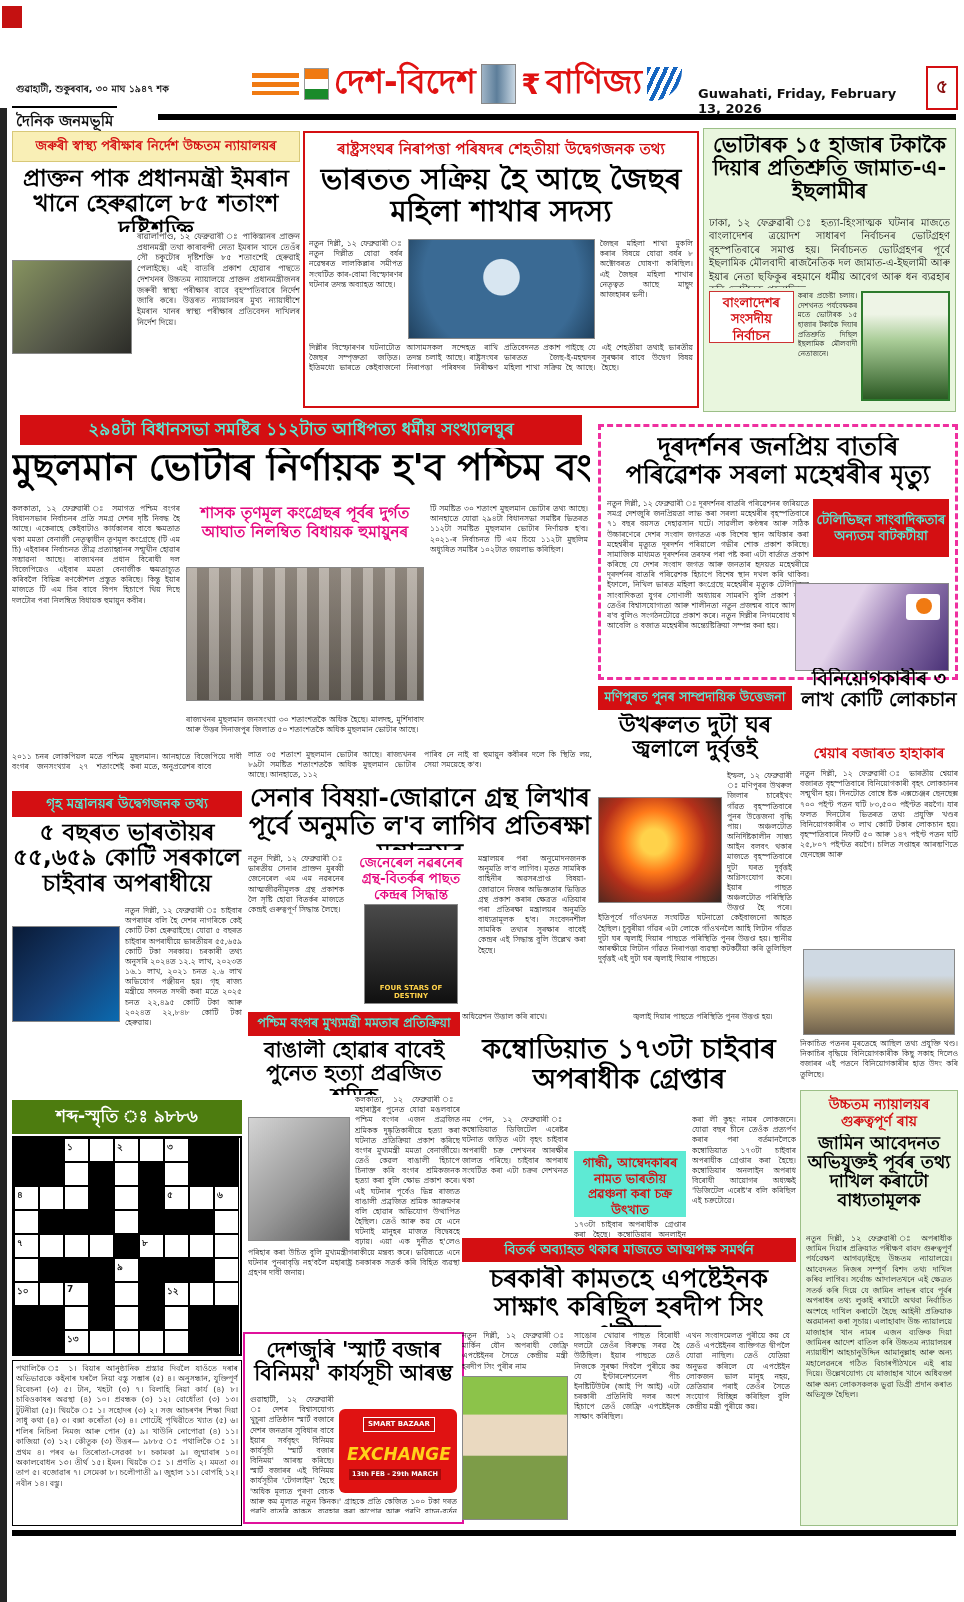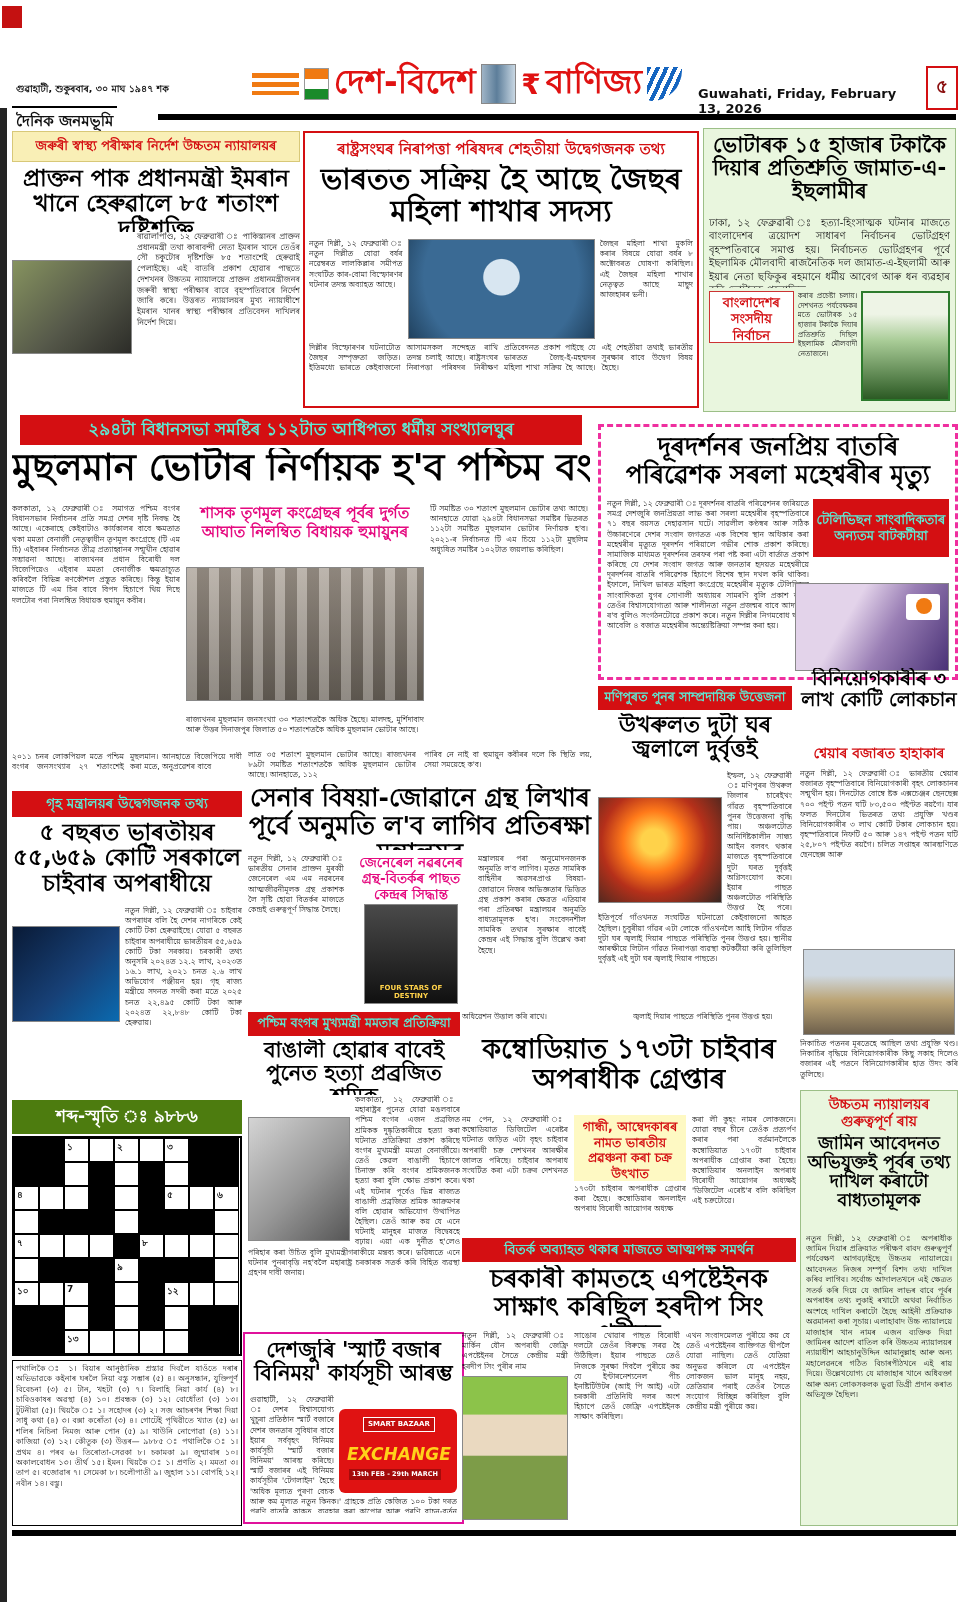--- a/index.html
+++ b/index.html
@@ -260,21 +260,21 @@
 
   <div class="abs" style="left:462px;top:1012px;width:334px;height:226px;">
     <div style="display:flex;gap:8px;">
       <div class="bt" style="width:163px;height:22px;">অধিৱেশন উত্তাল কৰি ৰাখে।</div>
       <div class="bt" style="width:163px;height:22px;">জ্বলাই দিয়াৰ পাছতে পৰিস্থিতি পুনৰ উত্তপ্ত হয়।</div>
     </div>
     <div class="hl" style="font-size:27px;height:78px;">কম্বোডিয়াত ১৭৩টা চাইবাৰ অপৰাধীক গ্ৰেপ্তাৰ</div>
     <div style="display:flex;gap:6px;margin-top:3px;">
       <div class="bt" style="width:106px;height:116px;">নম পেন, ১২ ফেব্ৰুৱাৰী ঃ কম্বোডিয়াত ডিজিটেল এৰেষ্টৰ ঘটনাত জড়িত এটা বৃহৎ চাইবাৰ অপৰাধী চক্ৰ দেশখনৰ আৰক্ষীৰ জালত পৰিছে। চাইবাৰ অপৰাধ সংঘটিত কৰা এটা চক্ৰৰ দেশখনত থকা</div>
       <div style="width:112px;">
-        <div style="background:#fef9c3;color:#d40f12;font-weight:800;font-size:12.5px;text-align:center;line-height:1.25;padding:4px 2px;height:58px;overflow:hidden;">গান্ধী, আম্বেদকাৰৰ নামত ভাৰতীয় প্ৰৱঞ্চনা কৰা চক্ৰ উৎখাত</div>
+        <div style="background:#5eead4;color:#d40f12;font-weight:800;font-size:12.5px;text-align:center;line-height:1.25;padding:4px 2px;height:58px;overflow:hidden;margin-top:36px;">গান্ধী, আম্বেদকাৰৰ নামত ভাৰতীয় প্ৰৱঞ্চনা কৰা চক্ৰ উৎখাত</div>
         <div class="bt" style="height:50px;margin-top:3px;">১৭৩টা চাইবাৰ অপৰাধীক গ্ৰেপ্তাৰ কৰা হৈছে। কম্বোডিয়াৰ অনলাইন অপৰাধ বিৰোধী আয়োগৰ অধ্যক্ষ</div>
       </div>
       <div class="bt" style="width:104px;height:116px;">কৰা লী কুহং নামৰ লোকজনে। যোৱা বছৰ চীনে তেওঁক প্ৰত্যৰ্পণ কৰাৰ পৰা বৰ্তমানলৈকে কম্বোডিয়াত ১৭৩টা চাইবাৰ অপৰাধীক গ্ৰেপ্তাৰ কৰা হৈছে। কম্বোডিয়াৰ অনলাইন অপৰাধ বিৰোধী আয়োগৰ অধ্যক্ষই 'ডিজিটেল এৰেষ্ট'ৰ বলি কৰিছিল এই চক্ৰটোৱে।</div>
     </div>
   </div>
 
   <div class="abs" style="left:800px;top:1090px;width:158px;height:436px;">
     <div class="greenbox" style="width:100%;height:100%;padding:5px;box-sizing:border-box;">
       <div class="ktxt" style="font-size:14px;line-height:1.2;">উচ্চতম ন্যায়ালয়ৰ গুৰুত্বপূৰ্ণ ৰায়</div>
       <div class="hl" style="font-size:17.5px;height:96px;margin-top:4px;">জামিন আবেদনত অভিযুক্তই পূৰ্বৰ তথ্য দাখিল কৰাটো বাধ্যতামূলক</div>

